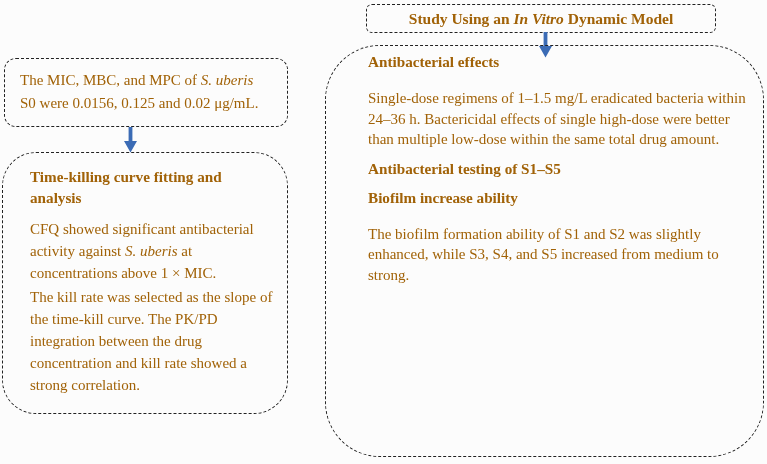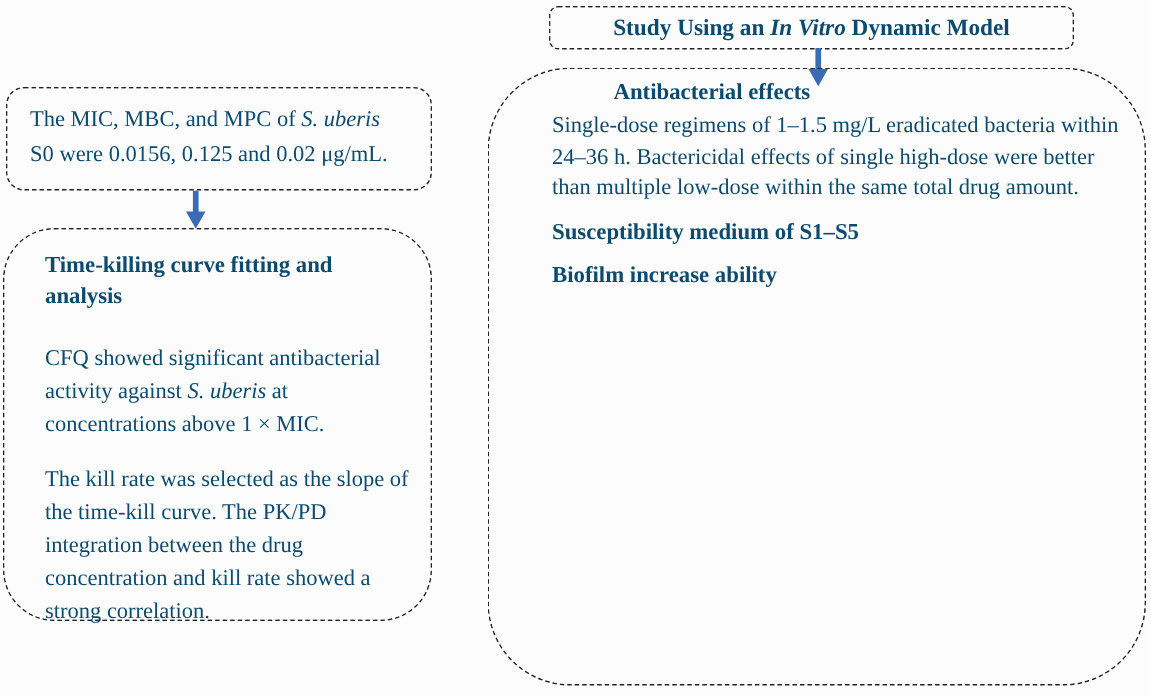--- a/index.html
+++ b/index.html
@@ -3,21 +3,21 @@
 <meta charset="utf-8">
 <style>
   * { margin: 0; padding: 0; box-sizing: border-box; }
   html, body { background: #ffffff; }
   .canvas {
     position: relative;
     width: 767px;
     height: 464px;
     background: #fcfcfc;
     font-family: "Liberation Serif", "DejaVu Serif", serif;
-    color: #0c4a6e;
+    color: #a16207;
     overflow: hidden;
   }
   .dashed-box {
     position: absolute;
     border: 1.6px dashed #222222;
     background: transparent;
   }
   .title-box {
     left: 366px; top: 4px;
     width: 350px; height: 29px;
@@ -39,36 +39,36 @@
     left: 2px; top: 152px;
     width: 286px; height: 262px;
     border-radius: 34px;
     padding: 13px 12px 0 27px;
     font-size: 15px;
   }
   .left-bottom-box .heading {
     font-size: 15.2px;
     line-height: 21px;
   }
-  .left-bottom-box p { margin-top: 20px; line-height: 22px; }
-  .left-bottom-box p + p { margin-top: 15px; }
+  .left-bottom-box p { margin-top: 10px; line-height: 22px; }
+  .left-bottom-box p + p { margin-top: 2px; }
   .right-box {
     left: 325px; top: 45px;
     width: 439px; height: 412px;
     border-radius: 55px;
     padding: 5px 16px 0 42px;
     font-size: 15px;
   }
   .heading {
     font-weight: 700;
     font-size: 15.2px;
   }
   .rb-section .heading { margin-top: 8px; line-height: 21px; }
-  .rb-section:first-child .heading { margin-top: 0; margin-left: 41px; }
-  .rb-section .body { margin-top: 2px; line-height: 20.5px; }
+  .rb-section:first-child .heading { margin-top: 0; }
+  .rb-section .body { margin-top: 16px; line-height: 20.5px; }
   .rich { white-space: pre-wrap; }
   .rich sub { font-size: 10px; line-height: 0; }
   .arrow {
     position: absolute;
     display: block;
   }
 </style>
 </head>
 <body>
 
@@ -100,22 +100,23 @@
 
     <section class="rb-section">
       <h3 class="heading">Antibacterial effects</h3>
       <p class="body rich"><span>Single-dose regimens of 1–1.5 mg/L eradicated bacteria within 24–36 h. Bactericidal effects of single high-dose were better than multiple low-dose within the same total drug amount.</span></p>
     </section>
 
     <section class="rb-section">
     </section>
 
     <section class="rb-section">
-      <h3 class="heading">Susceptibility medium of S1–S5</h3>
+      <h3 class="heading">Antibacterial testing of S1–S5</h3>
     </section>
 
     <section class="rb-section">
       <h3 class="heading">Biofilm increase ability</h3>
+      <p class="body rich"><span>The biofilm formation ability of S1 and S2 was slightly enhanced, while S3, S4, and S5 increased from medium to strong.</span></p>
     </section>
 
   </div>
 
 </div>
 
 </body></html>

